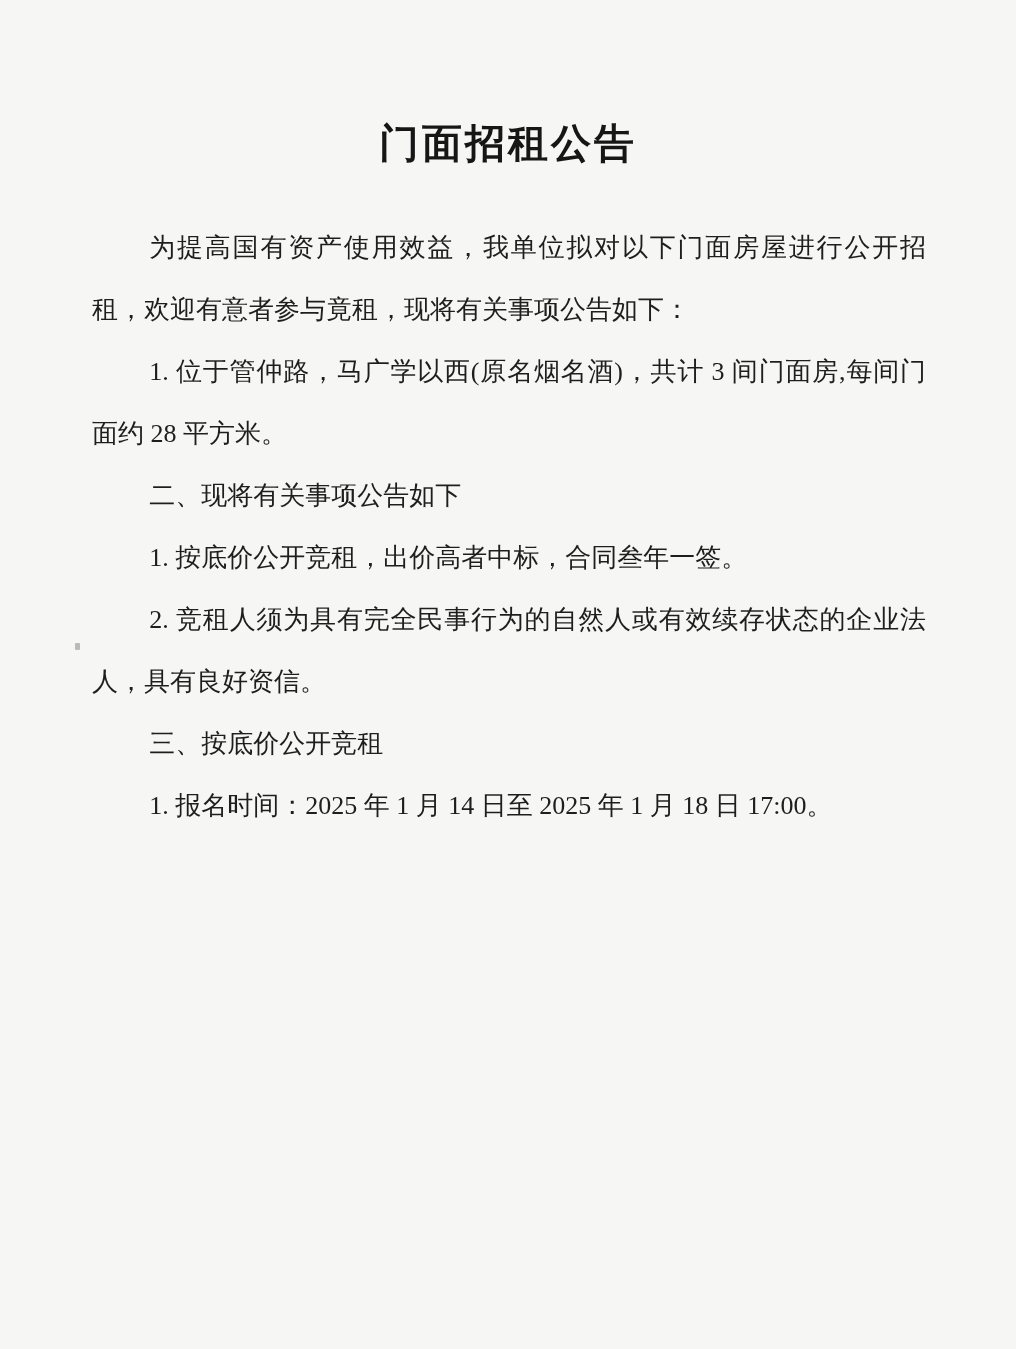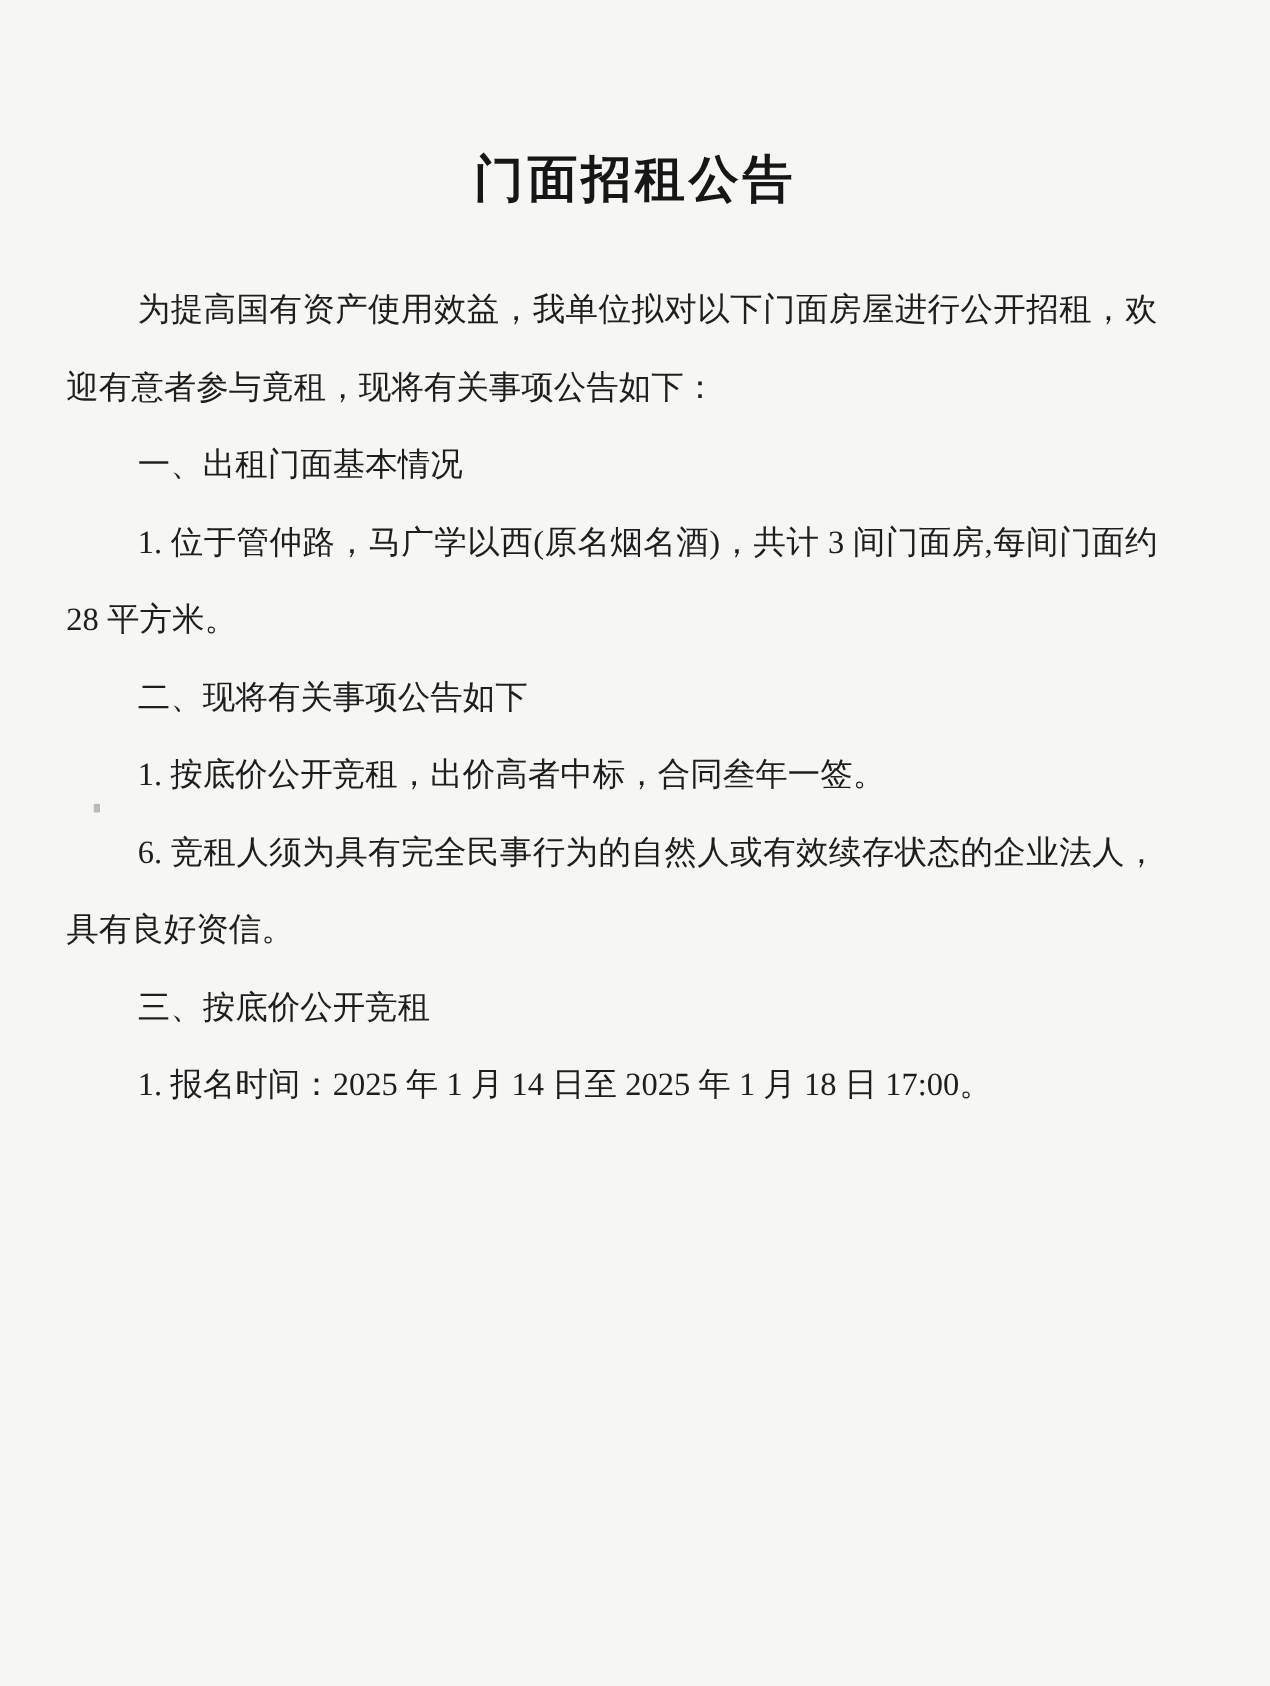--- a/index.html
+++ b/index.html
@@ -23,21 +23,21 @@
   .title {
     margin: 0;
     padding-top: 116px;
     text-align: center;
     font-size: 40px;
     font-weight: 700;
     letter-spacing: 3px;
     color: #161616;
   }
   .content {
-    margin: 46px 90px 0 53px;
+    margin: 46px 90px 0 92px;
   }
   .line {
     margin: 0;
     font-size: 26px;
     line-height: 62px;
     text-indent: 2.2em;
     text-align: justify;
     color: #1e1e1e;
   }
   .speck {
@@ -50,24 +50,23 @@
   .speck-2 { left: 937px; top: 1169px; width: 5px; height: 6px; }
 </style>
 </head>
 <body>
 
 <div class="page">
   <h1 class="title">门面招租公告</h1>
 
   <div class="content">
     <p class="line">为提高国有资产使用效益，我单位拟对以下门面房屋进行公开招租，欢迎有意者参与竟租，现将有关事项公告如下：</p>
-    <p class="line">一、出租门面基本情况</p>
     <p class="line">1. 位于管仲路，马广学以西(原名烟名酒)，共计 3 间门面房,每间门面约 28 平方米。</p>
     <p class="line">二、现将有关事项公告如下</p>
     <p class="line">1. 按底价公开竞租，出价高者中标，合同叁年一签。</p>
-    <p class="line">6. 竞租人须为具有完全民事行为的自然人或有效续存状态的企业法人，具有良好资信。</p>
+    <p class="line">2. 竞租人须为具有完全民事行为的自然人或有效续存状态的企业法人，具有良好资信。</p>
     <p class="line">三、按底价公开竞租</p>
     <p class="line">1. 报名时间：2025 年 1 月 14 日至 2025 年 1 月 18 日 17:00。</p>
   </div>
 
   <span class="speck speck-1"></span>
   <span class="speck speck-2"></span>
 </div>
 
 </body></html>

